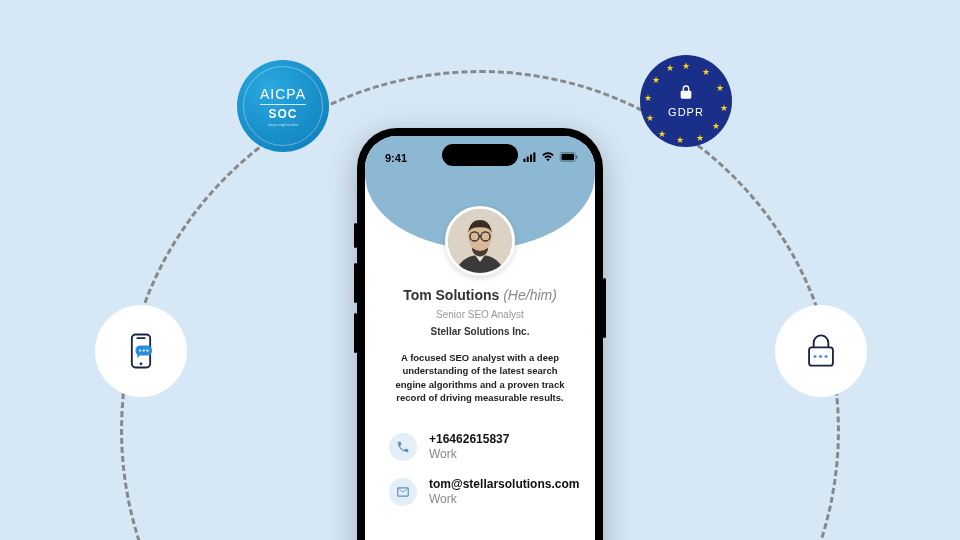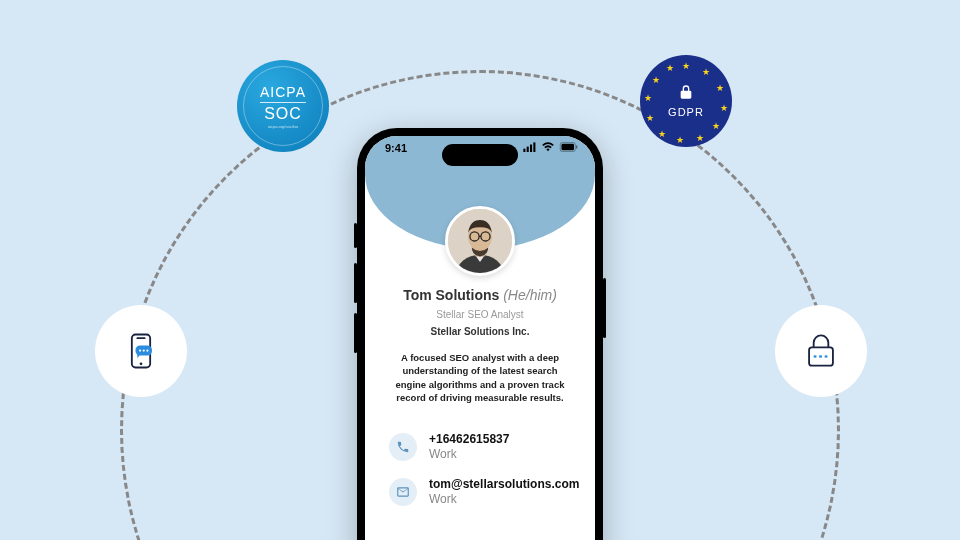--- a/index.html
+++ b/index.html
@@ -27,21 +27,21 @@
     display: flex; align-items: center; justify-content: center;
     flex-direction: column;
   }
   .badge-aicpa {
     top: 60px; left: 237px;
     background: radial-gradient(circle at 35% 30%, #2aa8e0, #0b7bb8);
     color: #fff; font-weight: 500;
   }
   .badge-aicpa .line1 { font-size: 14px; letter-spacing: 1px; }
   .badge-aicpa .hr { width: 46px; height: 1px; background: rgba(255,255,255,0.8); margin: 2px 0; }
-  .badge-aicpa .line2 { font-size: 16px; letter-spacing: 1px; }
+  .badge-aicpa .line2 { font-size: 12px; letter-spacing: 1px; font-weight: bold; }
   .badge-aicpa .tiny { font-size: 4px; opacity: 0.7; margin-top: 1px; }
   .badge-aicpa .ring {
     position: absolute; inset: 6px; border: 1px solid rgba(255,255,255,0.35);
     border-radius: 50%;
   }
   .badge-gdpr {
     top: 55px; left: 640px;
     background: #1a2f8a;
     color: #fff;
   }
@@ -80,21 +80,21 @@
     overflow: hidden;
     position: relative;
   }
   .island {
     position: absolute; top: 8px; left: 50%; transform: translateX(-50%);
     width: 76px; height: 22px; background: #000; border-radius: 12px; z-index: 5;
   }
   .statusbar {
     position: relative; height: 38px;
     background: #8db8d3;
-    display: flex; align-items: flex-start; justify-content: space-between;
+    display: flex; align-items: center; justify-content: space-between;
     padding: 0 16px 0 20px; font-size: 11px; font-weight: 600;
   }
   .statusbar .time { margin-top: 6px; }
   .statusbar .right { display:flex; gap:4px; align-items:center; margin-top:6px; }
   .header-curve {
     height: 75px;
     background: #8db8d3;
     border-radius: 0 0 50% 50% / 0 0 100% 100%;
     position: relative;
   }
@@ -229,21 +229,21 @@
         <circle cx="29" cy="30" r="5" fill="none" stroke="#222" stroke-width="1.4"></circle>
         <circle cx="41" cy="30" r="5" fill="none" stroke="#222" stroke-width="1.4"></circle>
         <line x1="34" y1="30" x2="36" y2="30" stroke="#222" stroke-width="1.4"></line>
       </svg>
     </div>
     <div class="content">
       <div class="name-row">
         <span>Tom Solutions</span>
         <span class="pron">(He/him)</span>
       </div>
-      <div class="role">Stellar SEO Analyst</div>
+      <div class="role">Senior SEO Analyst</div>
       <div class="company">Stellar Solutions Inc.</div>
       <div class="bio">A focused SEO analyst with a deep understanding of the latest search engine algorithms and a proven track record of driving measurable results.</div>
       <div class="contacts">
         <div class="contact-row">
           <div class="contact-icon">
             <svg width="14" height="14" viewBox="0 0 24 24" fill="#5b93bd">
                 <path d="M6.6 10.8a15 15 0 0 0 6.6 6.6l2.2-2.2a1 1 0 0 1 1-.25 11.4 11.4 0 0 0 3.6.58 1 1 0 0 1 1 1V20a1 1 0 0 1-1 1A17 17 0 0 1 3 4a1 1 0 0 1 1-1h3.5a1 1 0 0 1 1 1 11.4 11.4 0 0 0 .58 3.6 1 1 0 0 1-.25 1z"></path>
               </svg>
           </div>
           <div class="contact-text">

